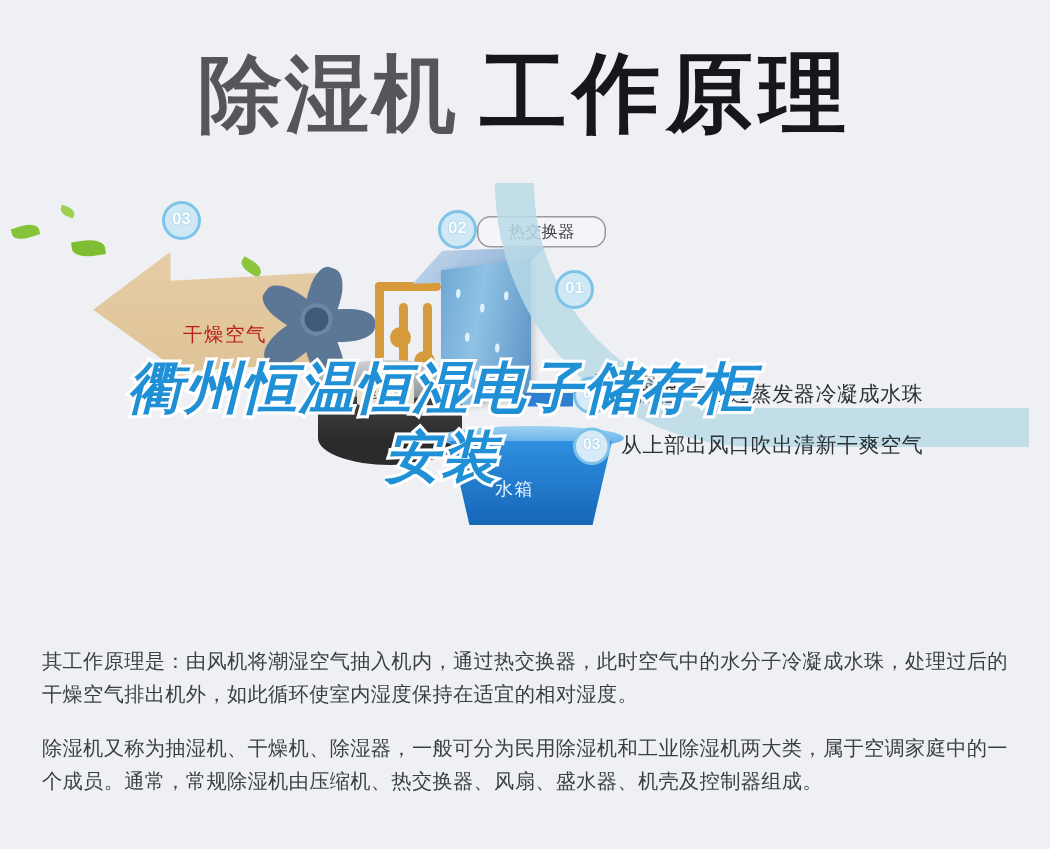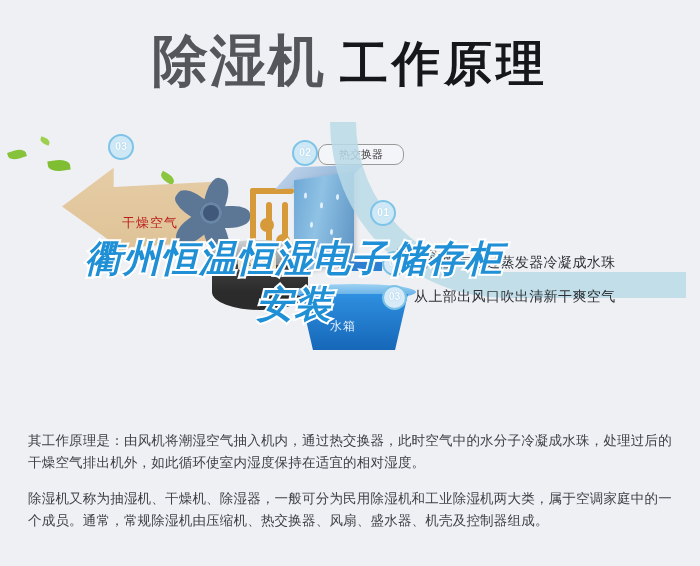--- a/index.html
+++ b/index.html
@@ -14,21 +14,21 @@
   
   .title-row{
     position:absolute;left:0;top:24px;width:700px;
     text-align:center;white-space:nowrap;
   }
   .title-a{
     font-size:56px;font-weight:700;color:#55565c;letter-spacing:2px;
     font-family:"DejaVu Sans","Liberation Sans",sans-serif;
   }
   .title-b{
-    font-size:48px;font-weight:700;color:#16171a;letter-spacing:4px;
+    font-size:58px;font-weight:700;color:#16171a;letter-spacing:4px;
     margin-left:14px;
     font-family:"DejaVu Sans","Liberation Sans",sans-serif;
   }
 
   
   .illus{position:absolute;left:0;top:118px;width:700px;height:290px;}
   .dry-arrow2{
     position:absolute;left:62px;top:48px;width:152px;height:88px;
     background:linear-gradient(180deg,#e6cda6 0%,#dfc296 100%);
     clip-path:polygon(0% 46%, 34% 2%, 34% 24%, 100% 18%, 100% 86%, 46% 92%, 34% 100%, 34% 88%);
@@ -105,21 +105,21 @@
   .tank-label{position:absolute;left:330px;top:200px;font-size:12px;color:#eaf4ff;letter-spacing:1px;}
 
   .badge{
     position:absolute;width:22px;height:22px;border-radius:50%;
     border:2px solid #7ec4e8;color:#ffffff;background:#cfe8f5;
     font-size:11px;font-weight:700;text-align:center;line-height:20px;
     text-shadow:0 0 1px #6bb8e0;
   }
   .b03{left:108px;top:16px;}
   .b02{left:292px;top:22px;}
-  .b01{left:370px;top:82px;}
+  .b01{left:370px;top:62px;}
 
   
   .legend{position:absolute;left:382px;top:246px;width:310px;}
   .leg-row{display:flex;align-items:center;height:34px;}
   .leg-badge{
     width:21px;height:21px;border-radius:50%;flex:0 0 21px;
     border:2px solid #7cc2e7;background:#d6eaf7;color:#fff;
     font-size:10.5px;font-weight:700;text-align:center;line-height:19px;
     text-shadow:0 0 1px #69b4de;margin-right:7px;
   }

